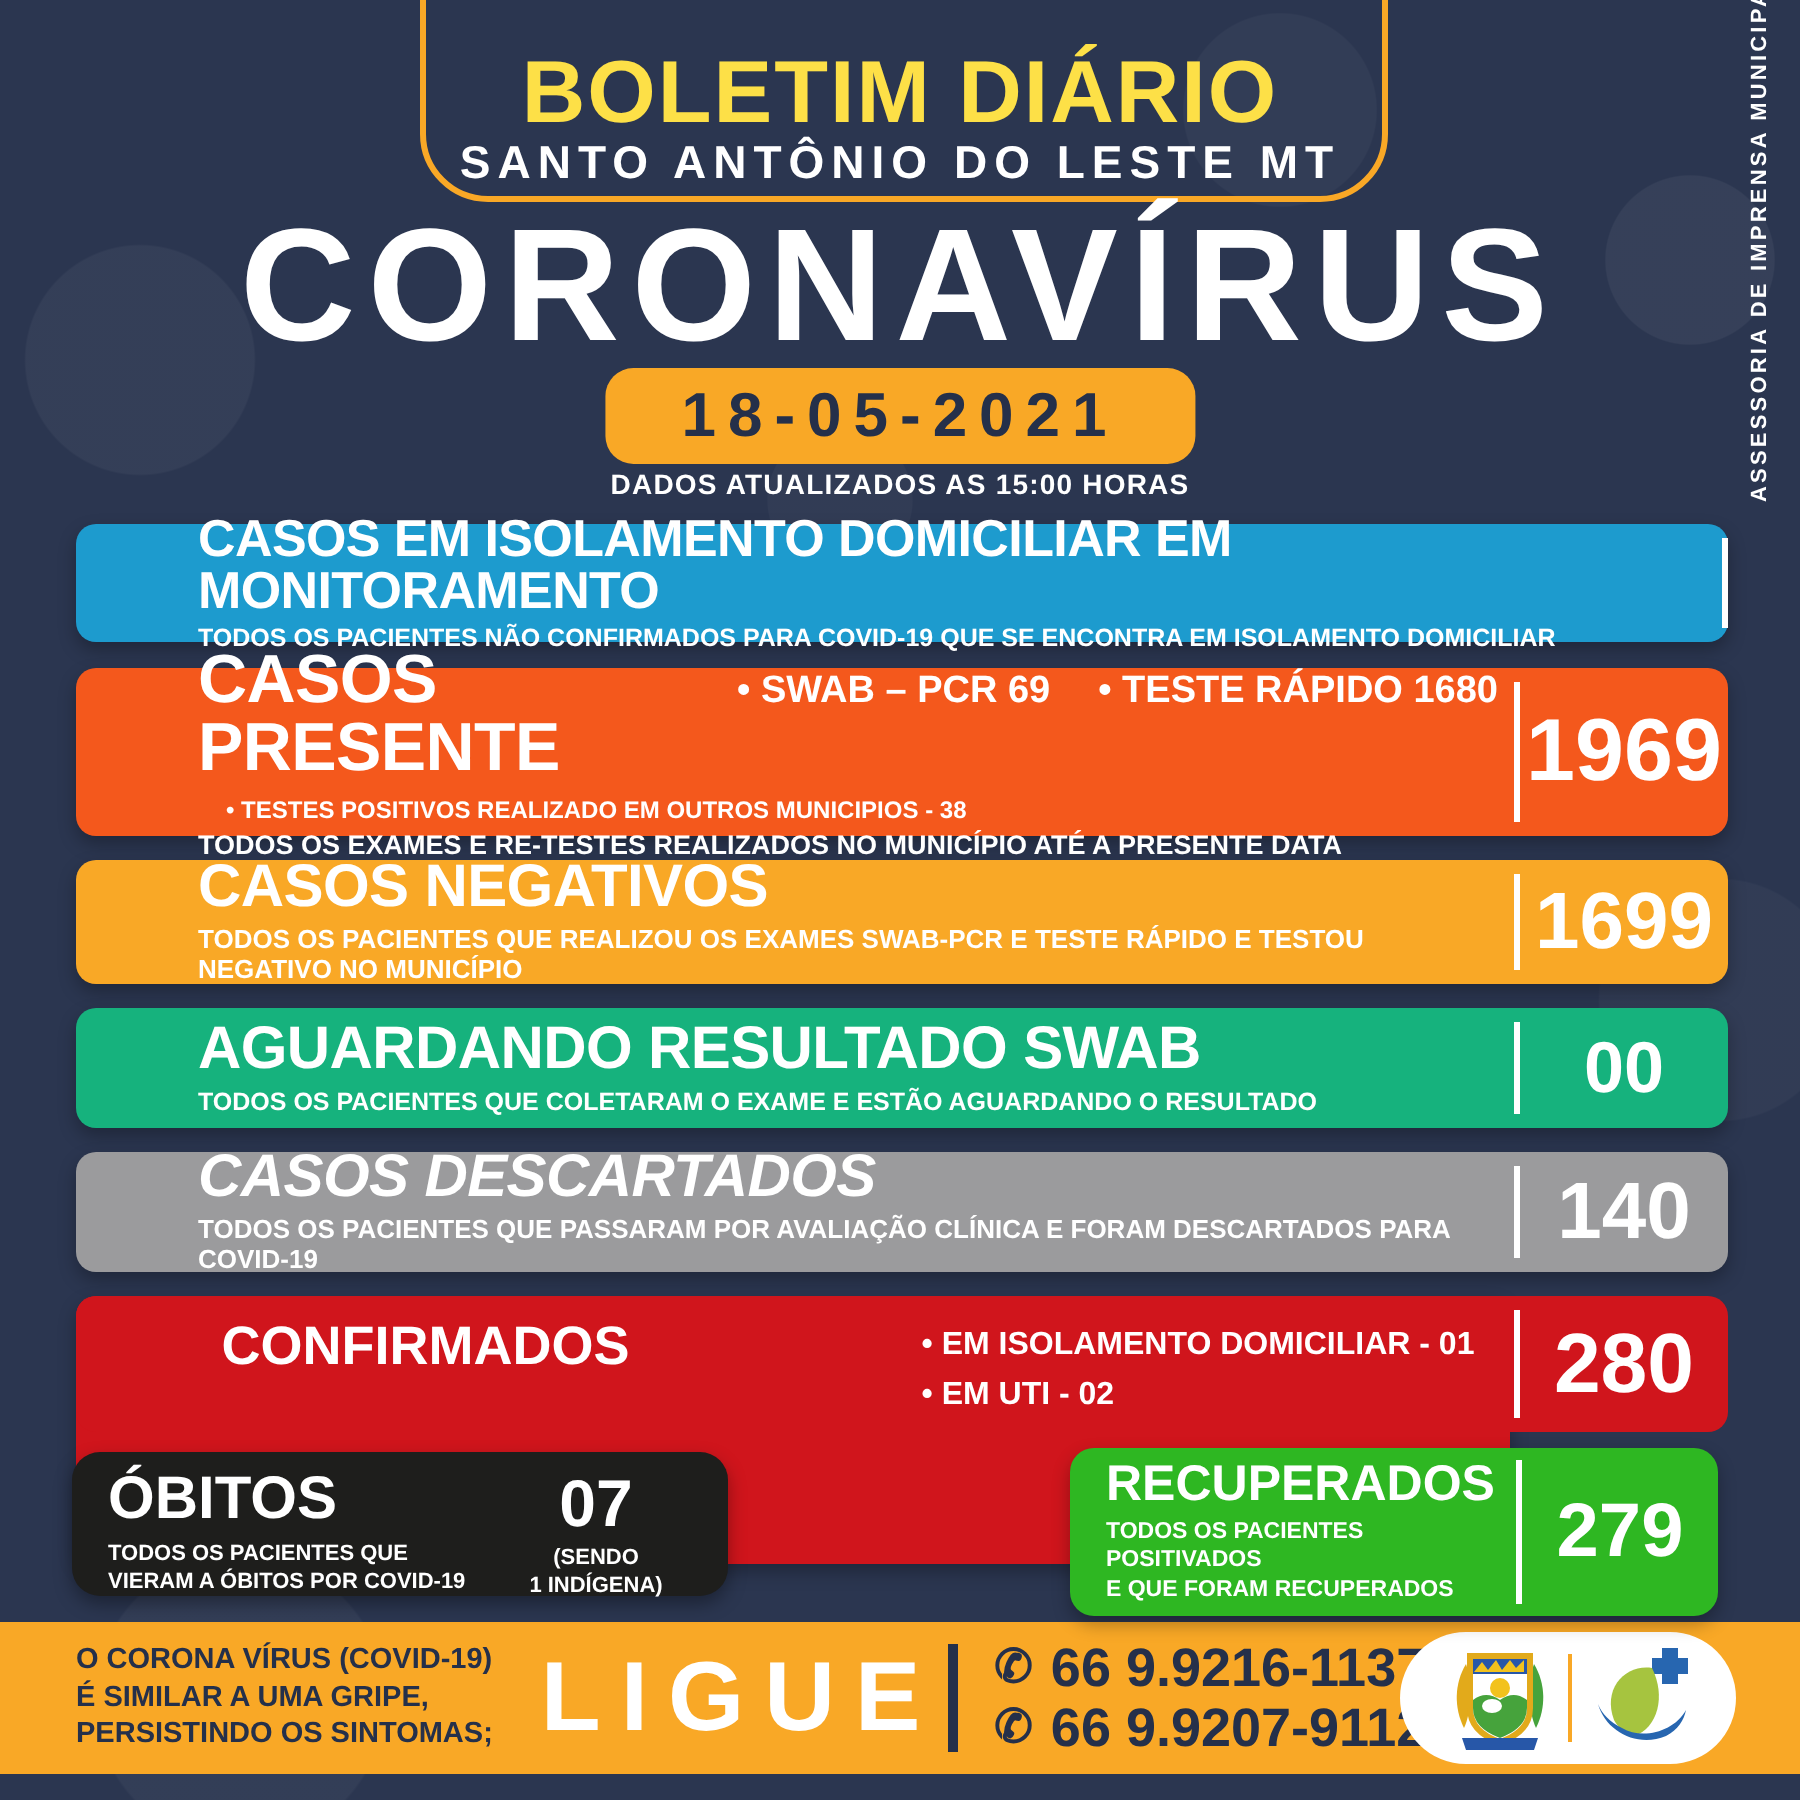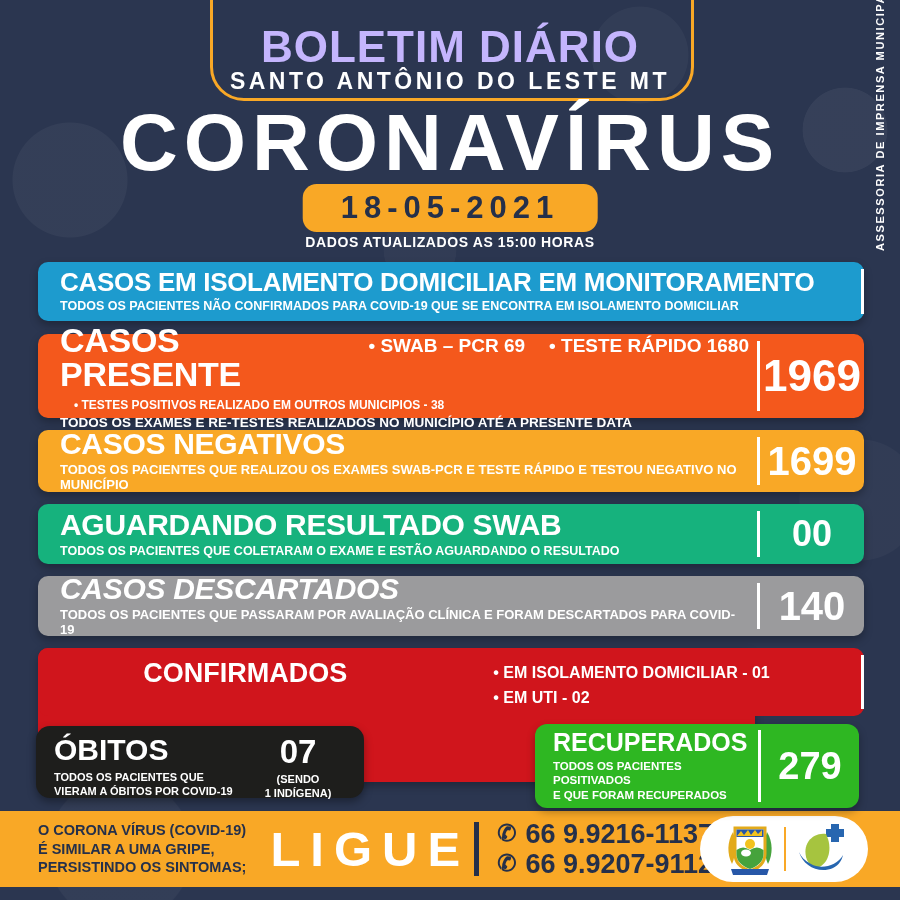--- a/index.html
+++ b/index.html
@@ -9,39 +9,39 @@
     background-image:
       radial-gradient(circle 95px at 70px 180px, rgba(255,255,255,0.045) 0 60%, transparent 61%),
       radial-gradient(circle 70px at 845px 130px, rgba(255,255,255,0.05) 0 60%, transparent 61%),
       radial-gradient(circle 120px at 120px 850px, rgba(255,255,255,0.04) 0 60%, transparent 61%),
       radial-gradient(circle 80px at 640px 55px, rgba(255,255,255,0.035) 0 60%, transparent 61%),
       radial-gradient(circle 100px at 860px 500px, rgba(255,255,255,0.03) 0 60%, transparent 61%),
       radial-gradient(circle 60px at 420px 250px, rgba(255,255,255,0.03) 0 60%, transparent 61%);}
   
   .header-frame{position:absolute;left:210px;top:-42px;width:478px;height:137px;
     border:3px solid #f9a826;border-radius:34px;}
-  .h-title{position:absolute;left:0;width:900px;top:22px;text-align:center;color:#c4b5fd;
+  .h-title{position:absolute;left:0;width:900px;top:22px;text-align:center;color:#fde047;
     font-size:44px;font-weight:bold;letter-spacing:1px;}
   .h-sub{position:absolute;left:0;width:900px;top:68px;text-align:center;color:#fff;
     font-size:23px;font-weight:bold;letter-spacing:3.5px;}
   .main-title{position:absolute;left:0;width:900px;top:97px;text-align:center;color:#fff;
     font-size:80px;font-weight:bold;letter-spacing:6px;z-index:2;}
   .date-pill{position:absolute;top:184px;left:50%;transform:translateX(-50%);
     background:#f9a826;color:#25304a;border-radius:14px;padding:6px 38px;
     font-size:31px;font-weight:bold;letter-spacing:6px;z-index:2;}
   .updated{position:absolute;left:0;width:900px;top:234px;text-align:center;color:#fff;
     font-size:14px;font-weight:bold;letter-spacing:0.6px;}
   .v-credit{position:absolute;top:16px;right:14px;height:235px;color:#fff;
     writing-mode:vertical-rl;transform:rotate(180deg);font-size:11px;font-weight:bold;
     letter-spacing:1.6px;white-space:nowrap;}
   
   .bar{position:absolute;left:38px;width:826px;border-radius:10px;display:flex;
     align-items:stretch;color:#fff;box-shadow:0 4px 9px rgba(0,0,0,0.28);box-sizing:border-box;}
   .bar-main{flex:1;display:flex;flex-direction:column;justify-content:center;
-    padding-left:22px;padding-right:8px;min-width:0;}
+    padding-left:22px;padding-right:8px;min-width:0;margin-left:39px;}
   .bar-divider{width:3px;background:#fff;margin:7px 0;flex:0 0 auto;}
   .bar-value{width:104px;display:flex;align-items:center;justify-content:center;
     font-weight:bold;flex:0 0 auto;}
   .bar-title{font-weight:bold;letter-spacing:-0.3px;line-height:1;}
   .bar-sub{font-weight:bold;line-height:1.15;margin-top:4px;}
   .b-isolamento{top:262px;height:59px;background:#1d9bce;}
   .b-isolamento .bar-title{font-size:26px;}
   .b-isolamento .bar-sub{font-size:12.5px;}
   .b-isolamento .bar-value{font-size:36px;}
   .b-testados{top:334px;height:84px;background:#f4581c;}
@@ -172,20 +172,21 @@
     <div class="bar-main">
       <div class="conf-title">
         <div>CONFIRMADOS</div>
       </div>
       <div class="conf-bullets">
         <div>• EM ISOLAMENTO DOMICILIAR - 01</div>
         <div>• EM UTI - 02</div>
       </div>
     </div>
     <div class="bar-divider"></div>
+    <div class="bar-value">280</div>
   </section>
 
   <div class="obitos">
     <div class="obitos-left">
       <div class="obitos-title">ÓBITOS</div>
       <div class="obitos-sub">
         <div>TODOS OS PACIENTES QUE</div>
         <div>VIERAM A ÓBITOS POR COVID-19</div>
       </div>
     </div>

